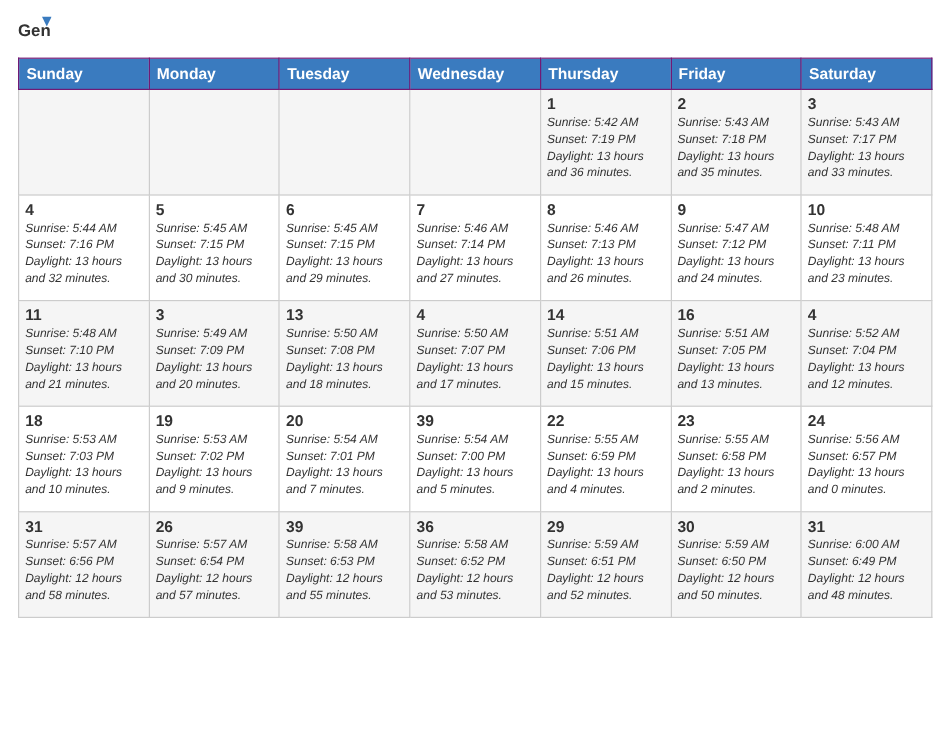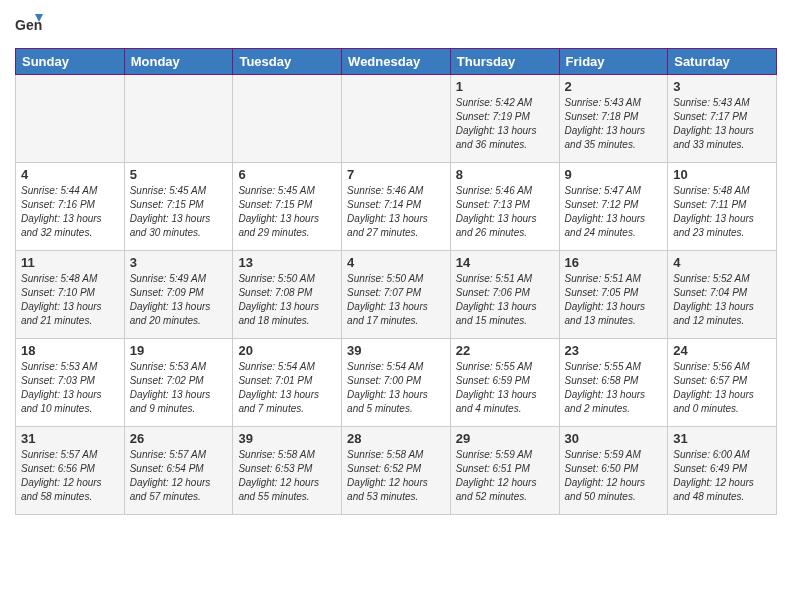--- a/index.html
+++ b/index.html
@@ -240,21 +240,21 @@
         </td>
         <td>
           <span class="day-num">26</span>
           <div class="day-info">Sunrise: 5:57 AM<br>Sunset: 6:54 PM<br>Daylight: 12 hours and 57 minutes.</div>
         </td>
         <td>
           <span class="day-num">39</span>
           <div class="day-info">Sunrise: 5:58 AM<br>Sunset: 6:53 PM<br>Daylight: 12 hours and 55 minutes.</div>
         </td>
         <td>
-          <span class="day-num">28</span>
+          <span class="day-num">36</span>
           <div class="day-info">Sunrise: 5:58 AM<br>Sunset: 6:52 PM<br>Daylight: 12 hours and 53 minutes.</div>
         </td>
         <td>
           <span class="day-num">29</span>
           <div class="day-info">Sunrise: 5:59 AM<br>Sunset: 6:51 PM<br>Daylight: 12 hours and 52 minutes.</div>
         </td>
         <td>
           <span class="day-num">30</span>
           <div class="day-info">Sunrise: 5:59 AM<br>Sunset: 6:50 PM<br>Daylight: 12 hours and 50 minutes.</div>
         </td>

